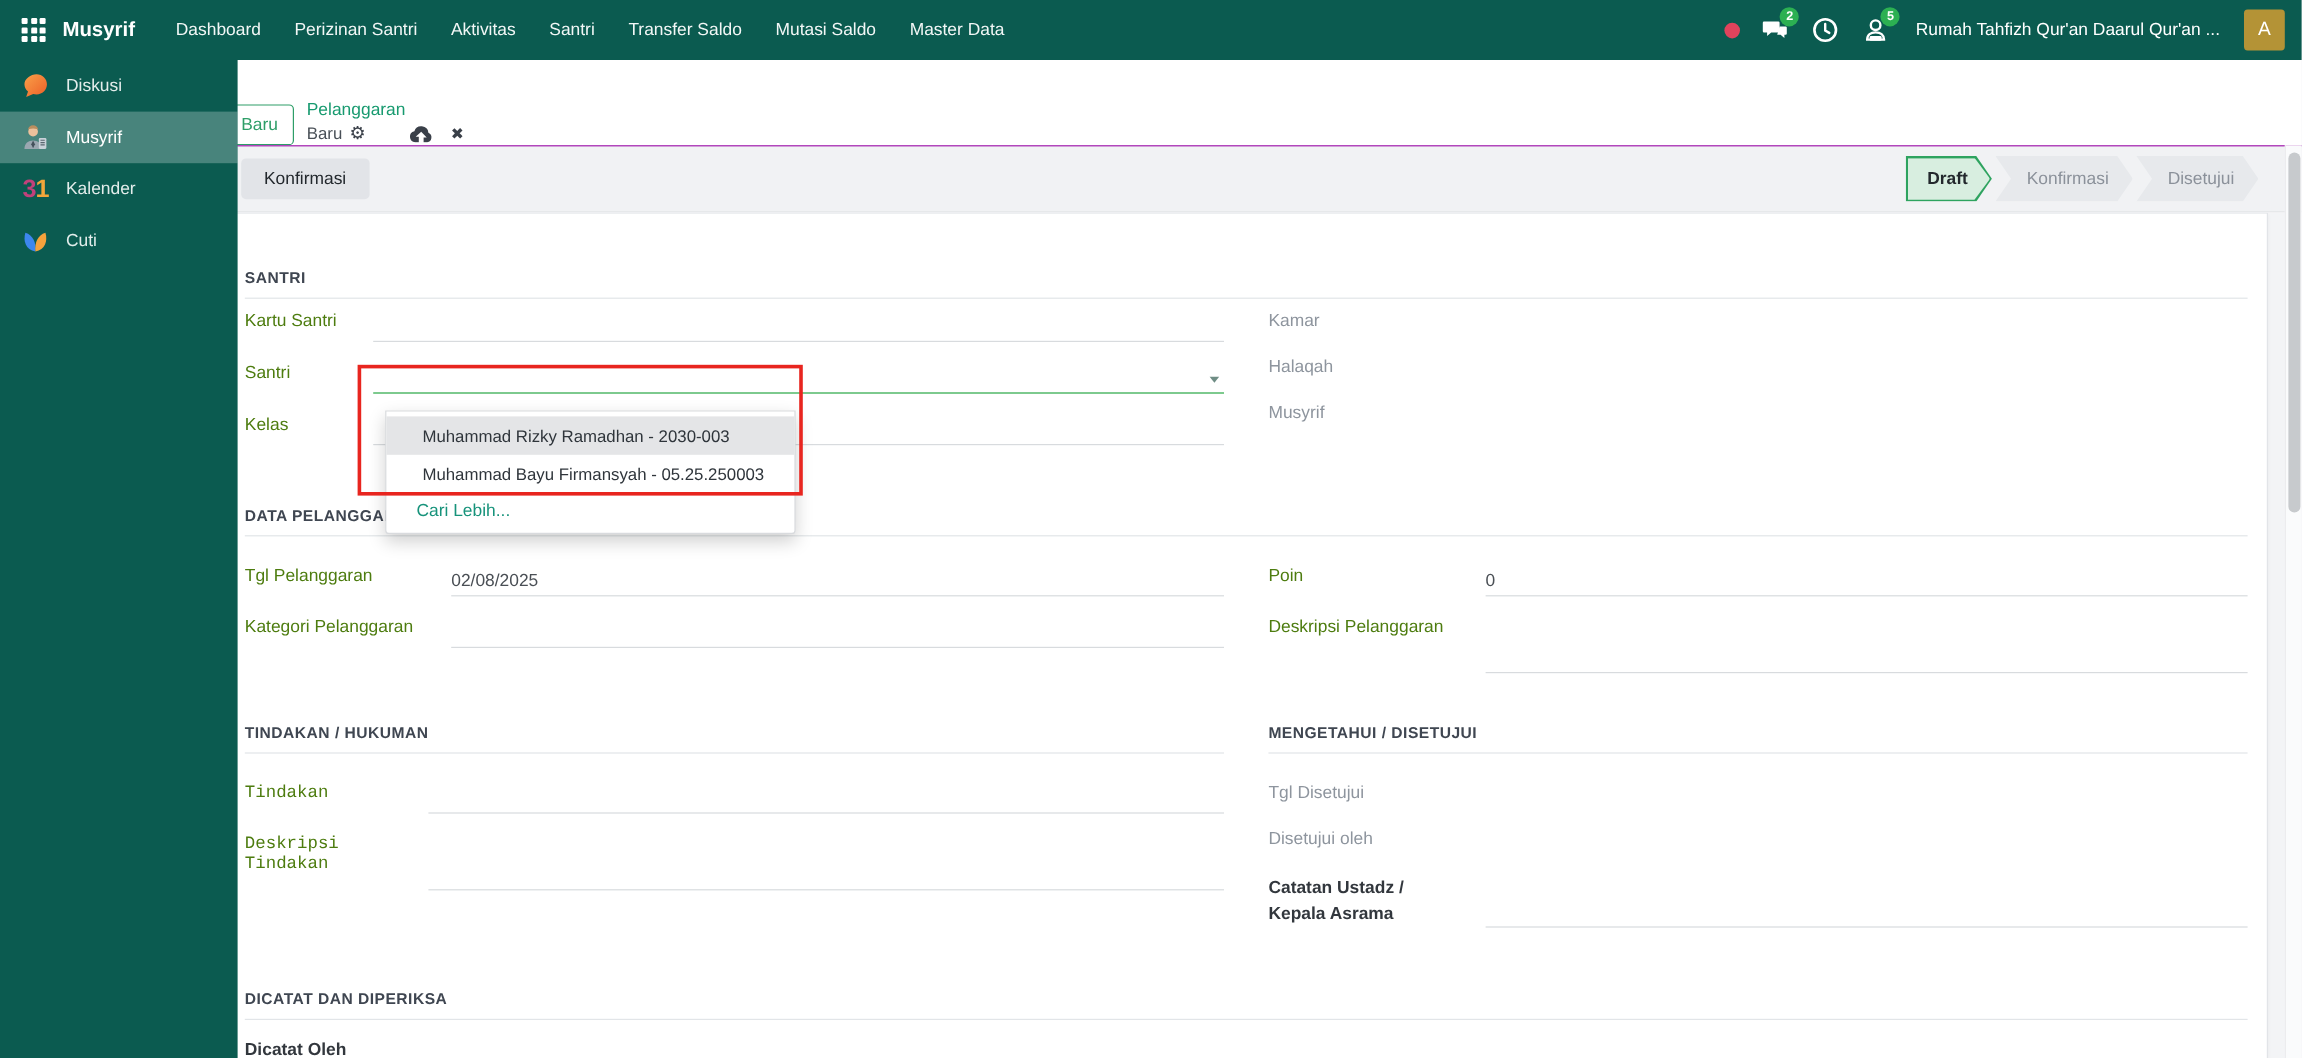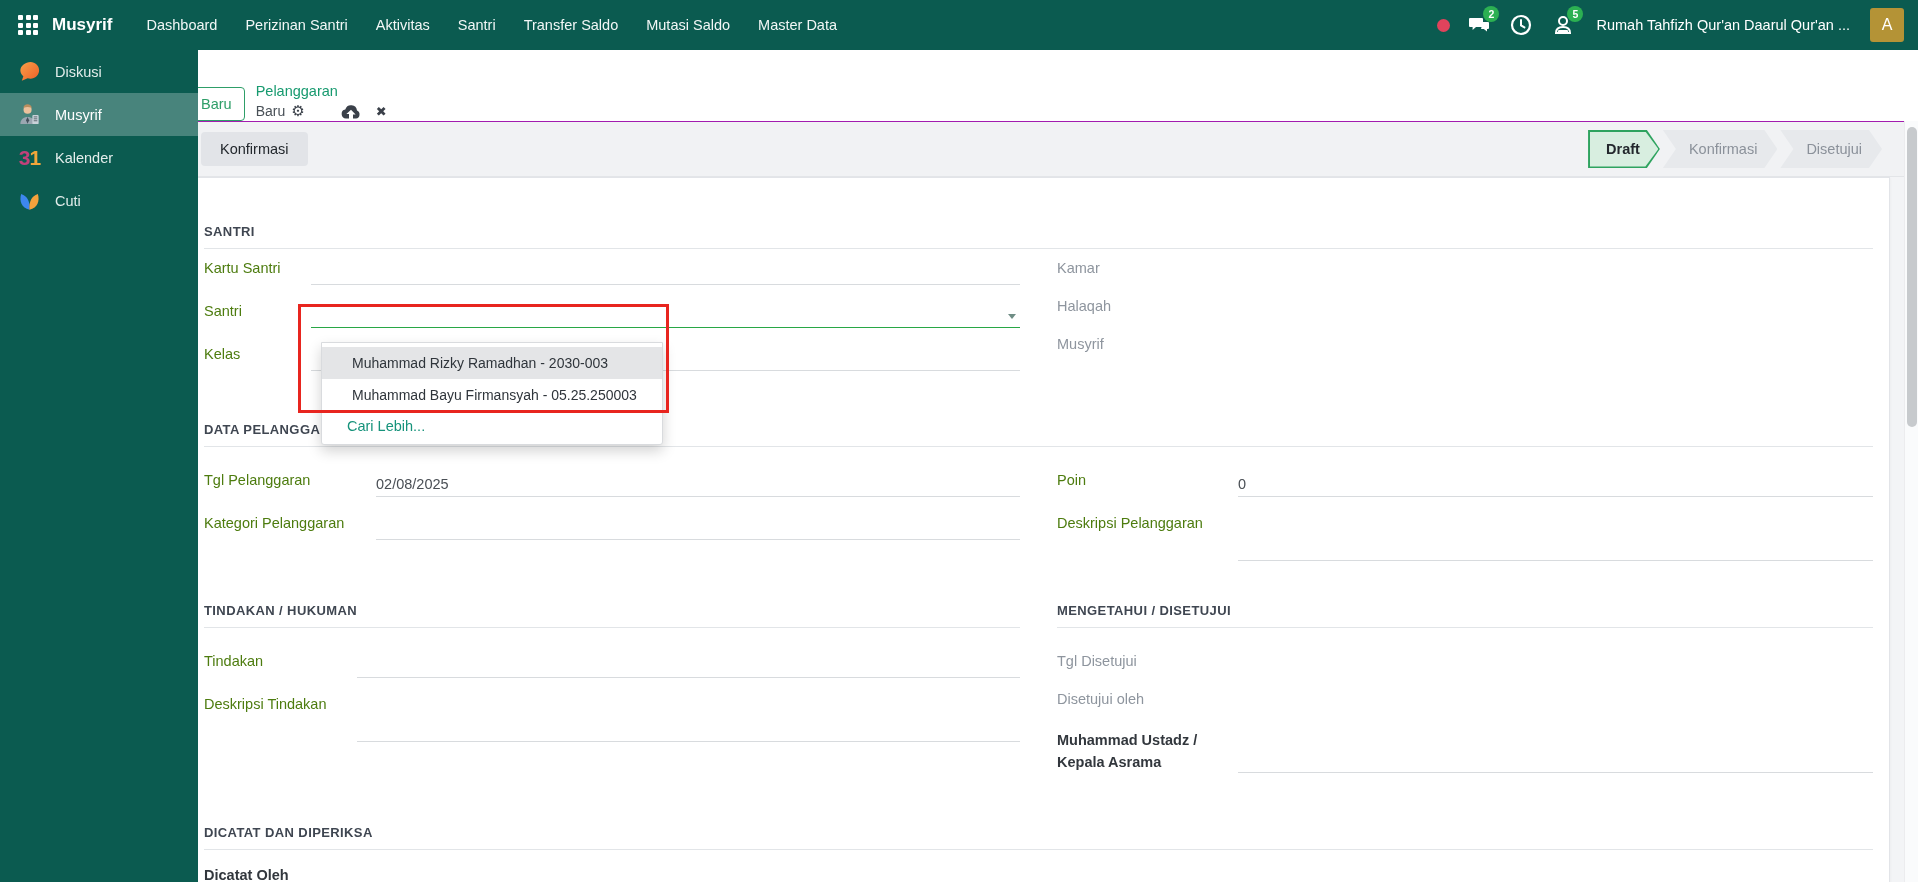--- a/index.html
+++ b/index.html
@@ -82,21 +82,21 @@
   .caret-down { position:absolute; right:4px; bottom:8px; width:0; height:0;
                 border-left:4.5px solid transparent; border-right:4.5px solid transparent;
                 border-top:5px solid #6f8d85; }
   .frow.tall { height:64px; }
   .frow.tall .field { height:46px; align-items:flex-start; }
   .lbl2 { line-height:22px; }
 
   
   .w-santri label { width:107px; }
   .w-data  label { width:172px; }
-  .w-tind  label { width:153px; }
+  .w-tind  label { width:153px;font-family:Liberation Mono, monospace; }
   .w-right label { width:181px; }
 
   
   .dropdown { position:absolute; left:143px; top:164px; width:342px; background:#fff;
               border:1px solid #d9dbde; border-radius:0 0 3px 3px; box-shadow:0 6px 14px rgba(0,0,0,.18);
               z-index:50; padding-top:4px; }
   .dd-item { height:32px; display:flex; align-items:center; padding-left:30px; font-size:14px;
              color:#2f353b; cursor:pointer; white-space:nowrap; }
   .dd-item.hover { background:#e4e5e7; }
   .dd-more { padding:7px 0 10px 25px; font-size:14.5px; color:#17937b; cursor:pointer; }
@@ -333,21 +333,21 @@
           <div class="frow" style="height:38px;">
             <label class="muted">Tgl Disetujui</label>
             <div class="field nofill"></div>
           </div>
           <div class="frow" style="height:38px;">
             <label class="muted">Disetujui oleh</label>
             <div class="field nofill"></div>
           </div>
           <div class="frow tall" style="height:62px;">
             <label class="strong lbl2">
-              <span>Muhammad Ustadz /</span><br>
+              <span>Catatan Ustadz /</span><br>
               <span>Kepala Asrama</span>
             </label>
             <div class="field" style="height:40px;"></div>
           </div>
         </div>
       </div>
 
       <div class="sec-heading" style="margin-top:45px;">DICATAT DAN DIPERIKSA</div>
 
       <div class="band" style="margin-top:17px;">

